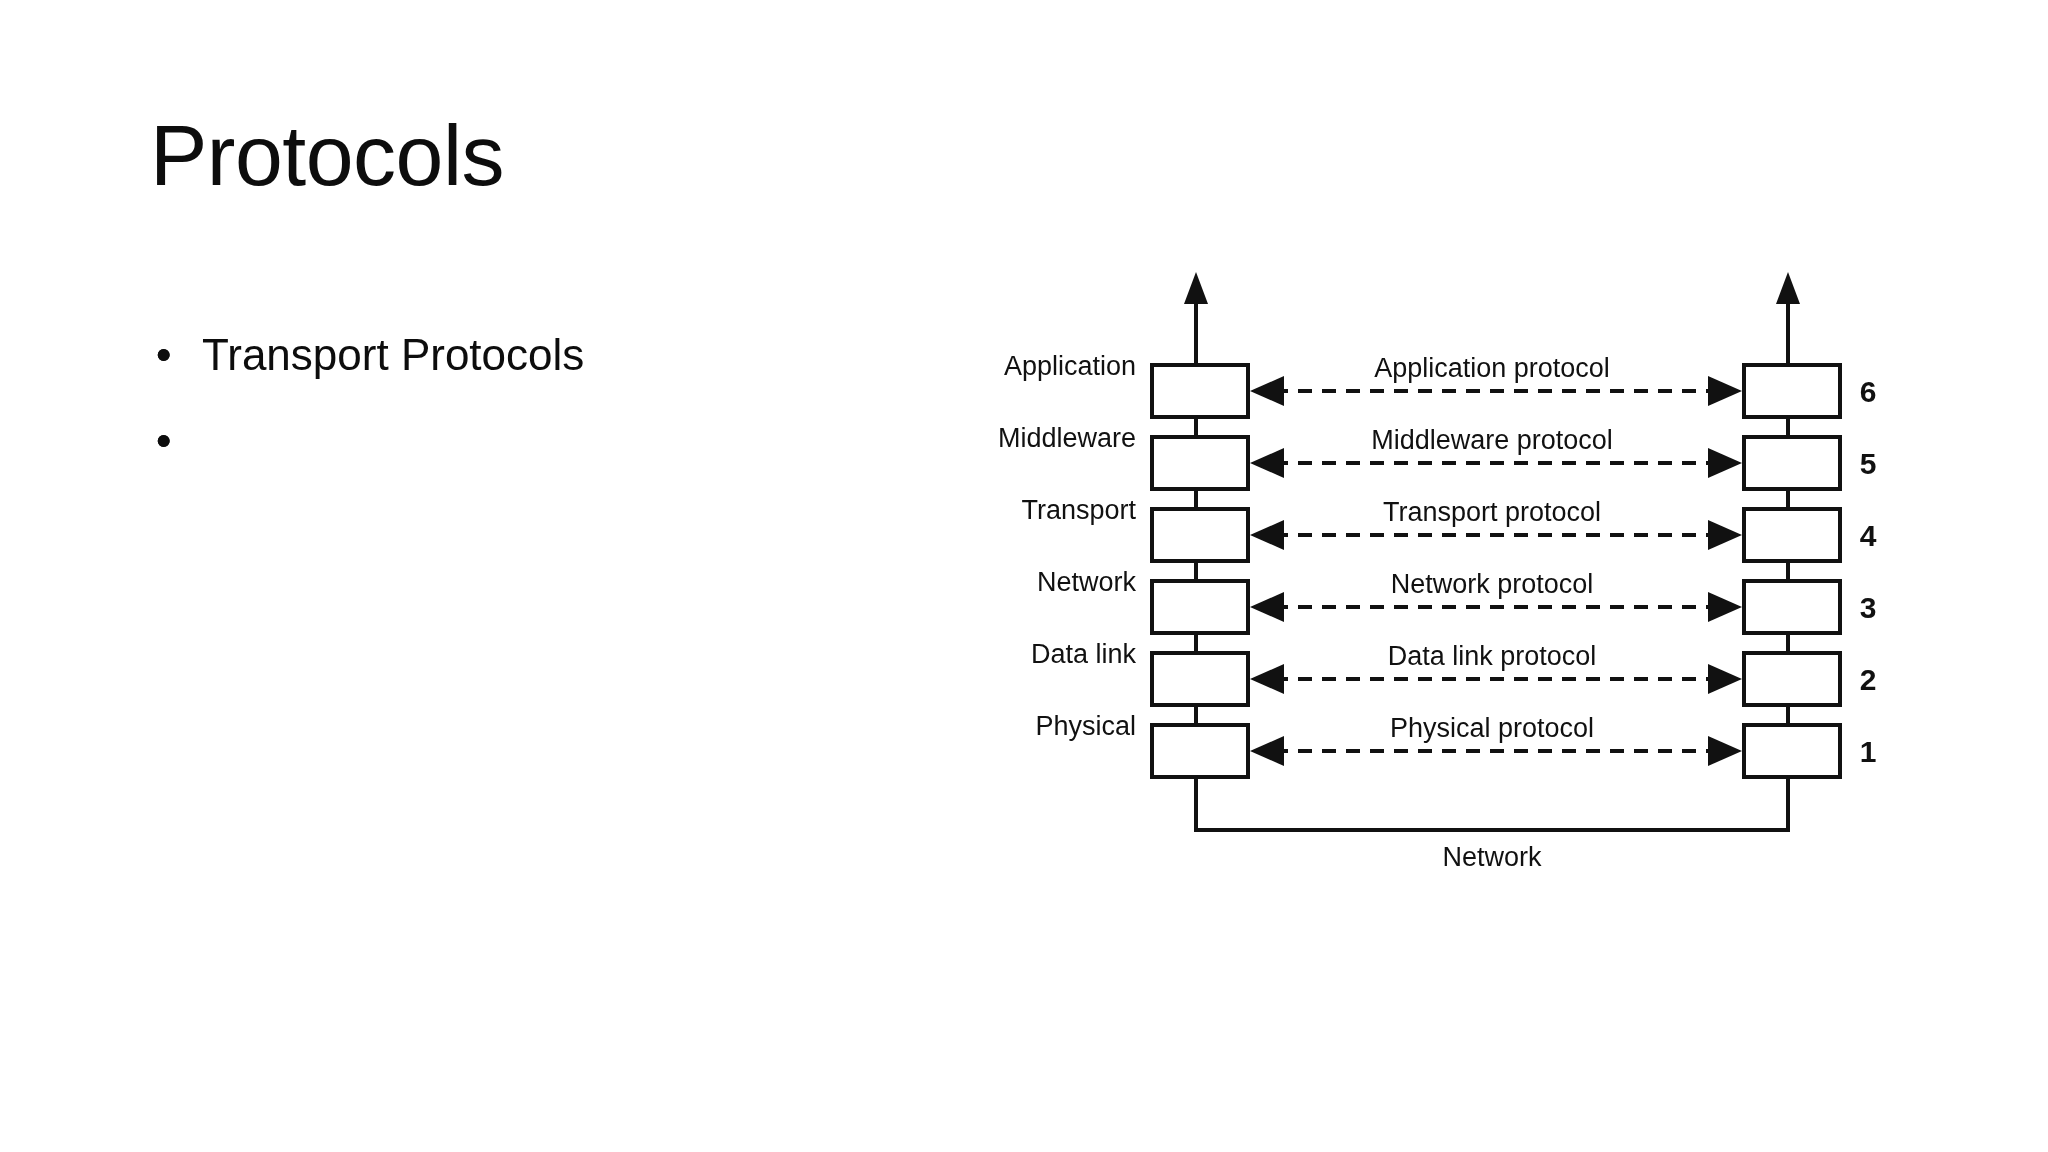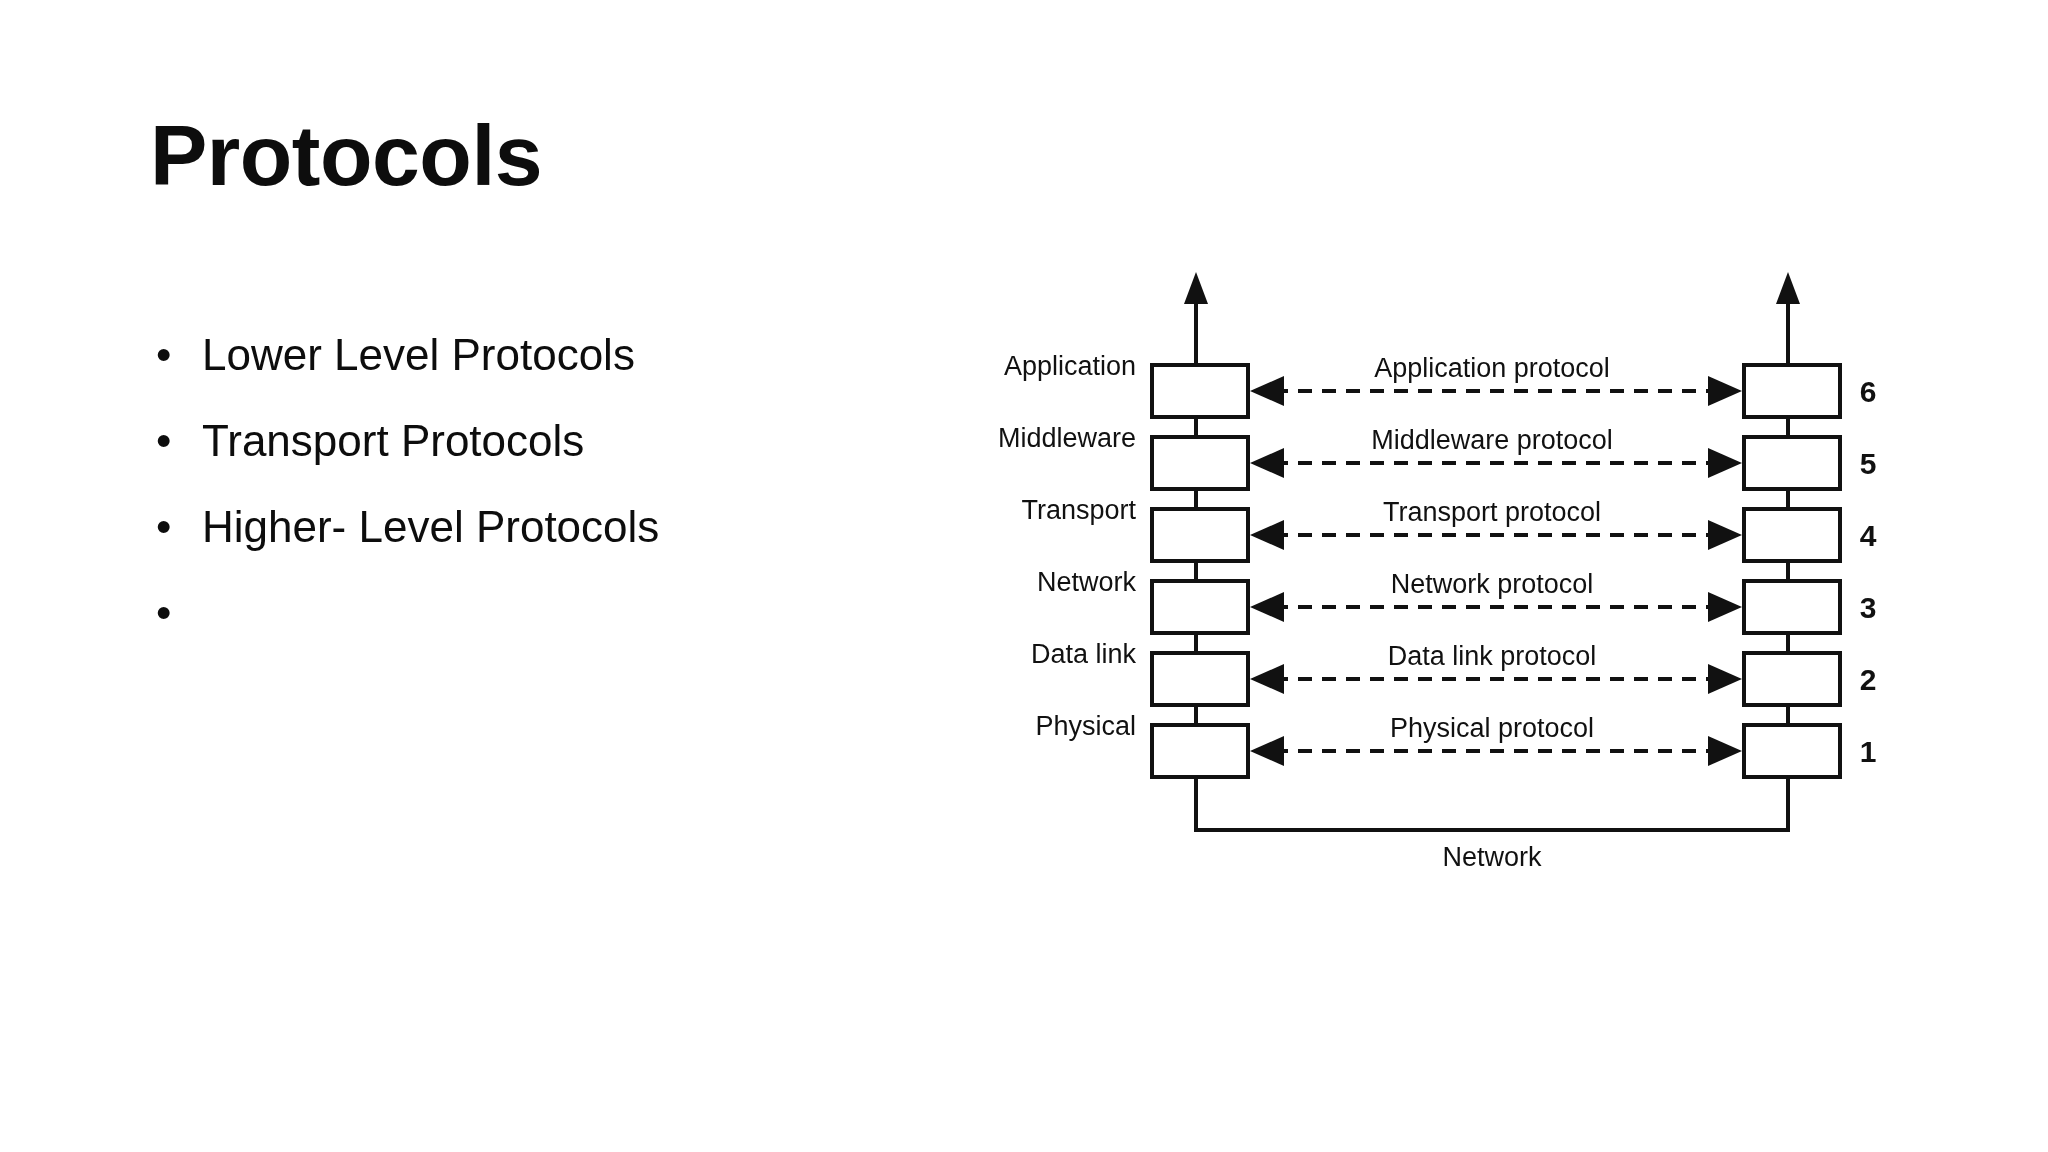--- a/index.html
+++ b/index.html
@@ -15,21 +15,21 @@
     font-family: "Liberation Sans", sans-serif;
     color: #000000;
   }
 
   
   #slide-title {
     position: absolute;
     left: 150px;
     top: 108px;
     font-size: 86px;
-    font-weight: 700;
+    font-weight: 400;
     line-height: 1.1;
     letter-spacing: -0.5px;
     color: #0d0d0d;
     white-space: nowrap;
   }
 
   #bullet-list {
     position: absolute;
     left: 150px;
     top: 312px;
@@ -99,29 +99,27 @@
   }
 </style>
 </head>
 <body>
 
 <div id="slide-title">Protocols</div>
 
 <ul id="bullet-list">
   <li>
     <span class="bullet-dot">•</span>
-    <span>Lower Level Protocols</span>
   </li>
   <li>
     <span class="bullet-dot">•</span>
     <span>Transport Protocols</span>
   </li>
   <li>
     <span class="bullet-dot">•</span>
-    <span>Higher- Level Protocols</span>
   </li>
   <li>
     <span class="bullet-dot">•</span>
   </li>
 </ul>
 
 <div id="diagram">
   <svg viewBox="0 0 1060 680" xmlns="http://www.w3.org/2000/svg">
 
     <line class="dg-line" x1="260" y1="38" x2="260" y2="115"></line>

